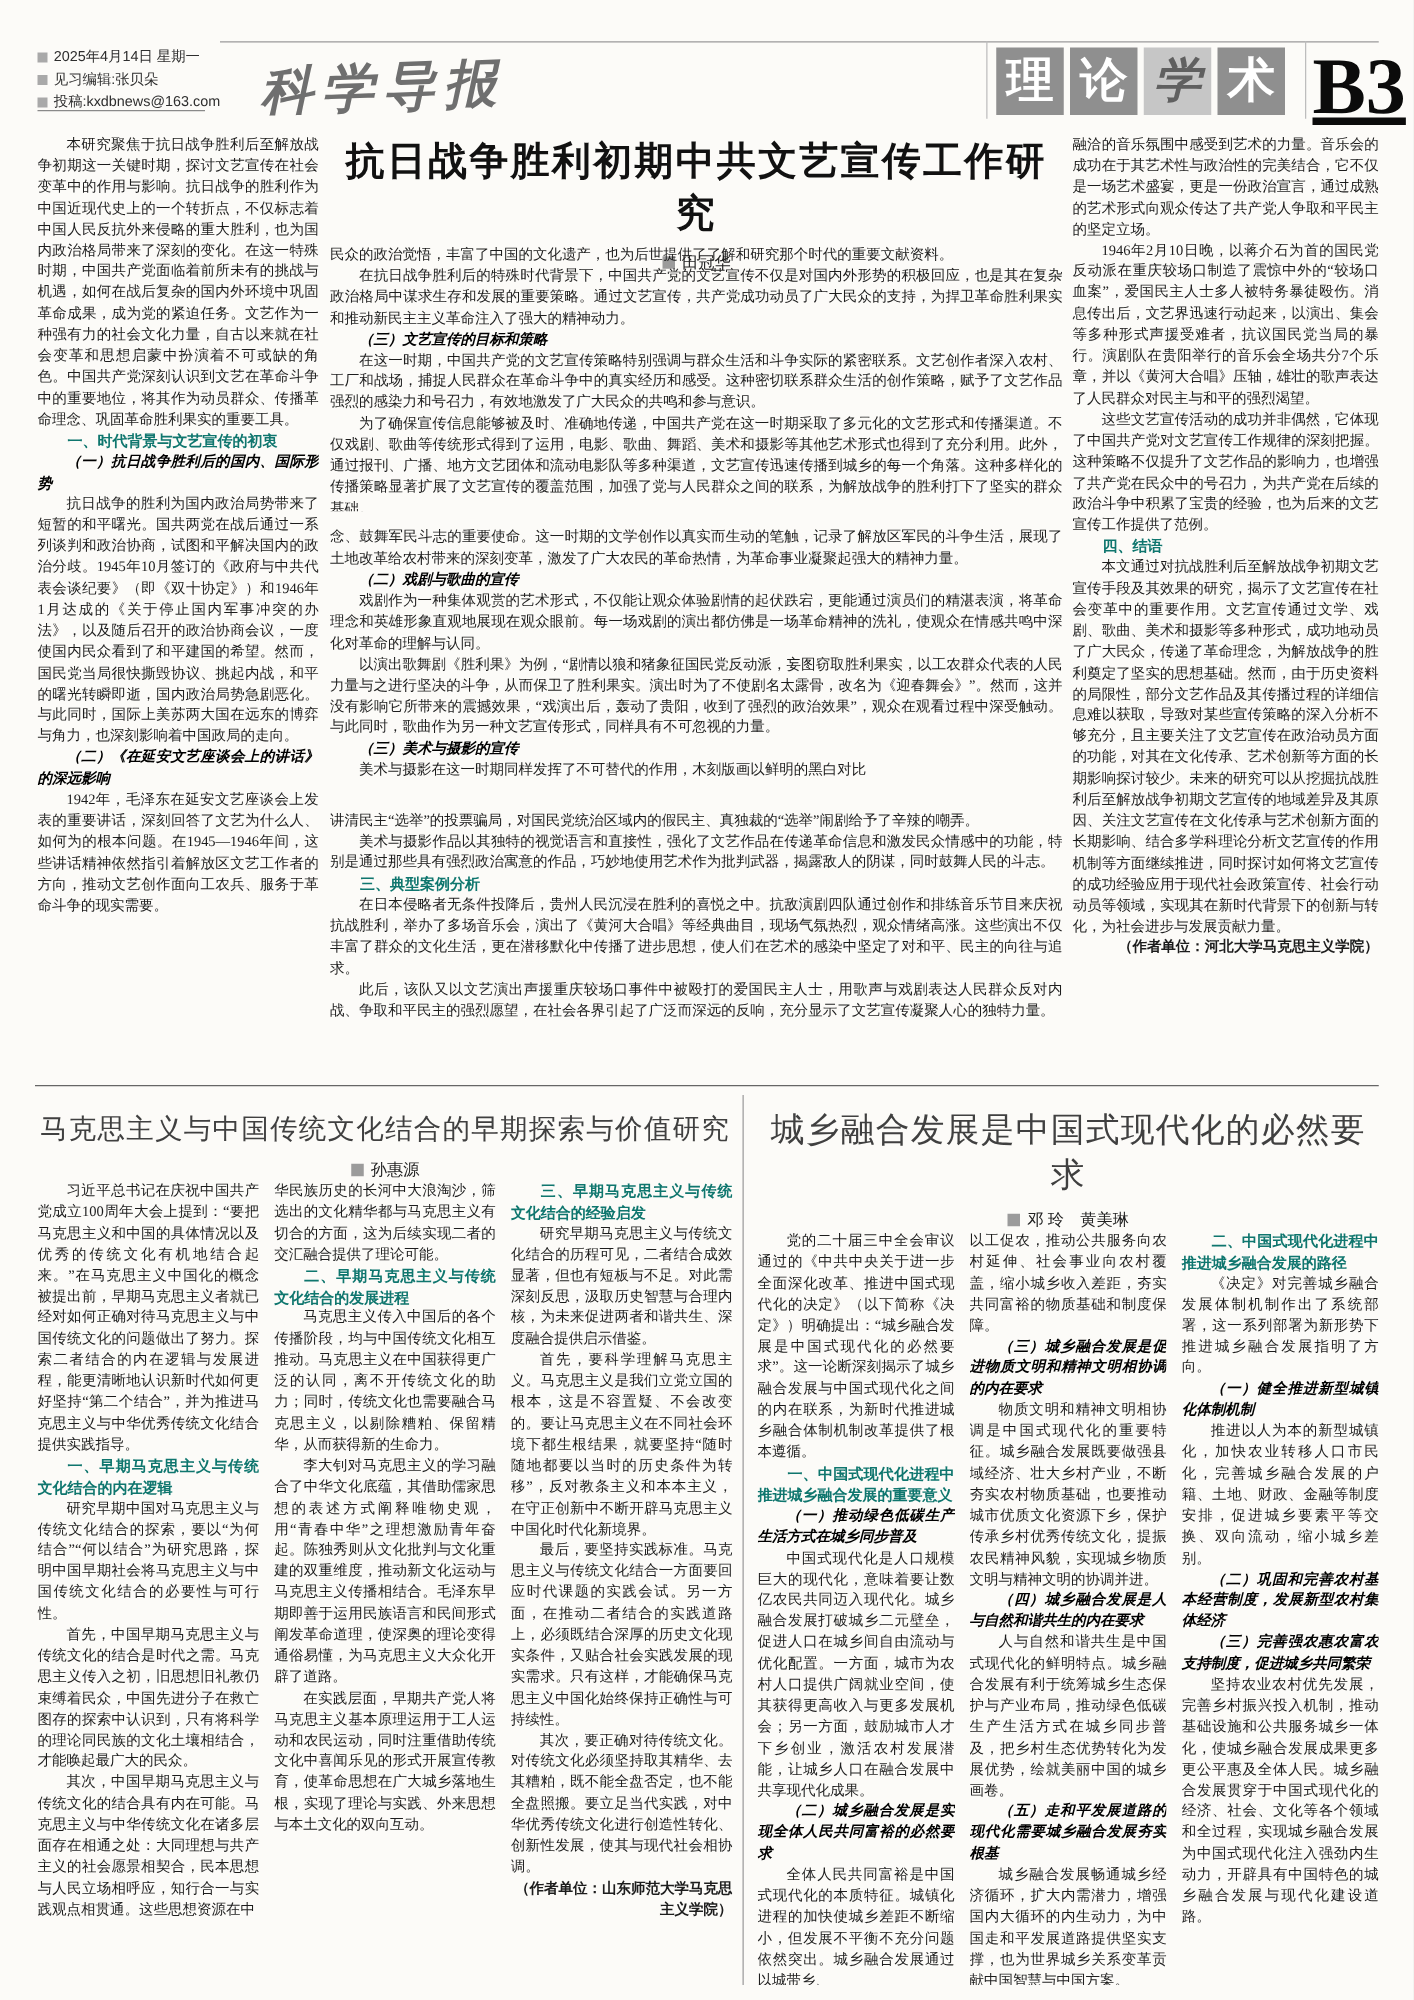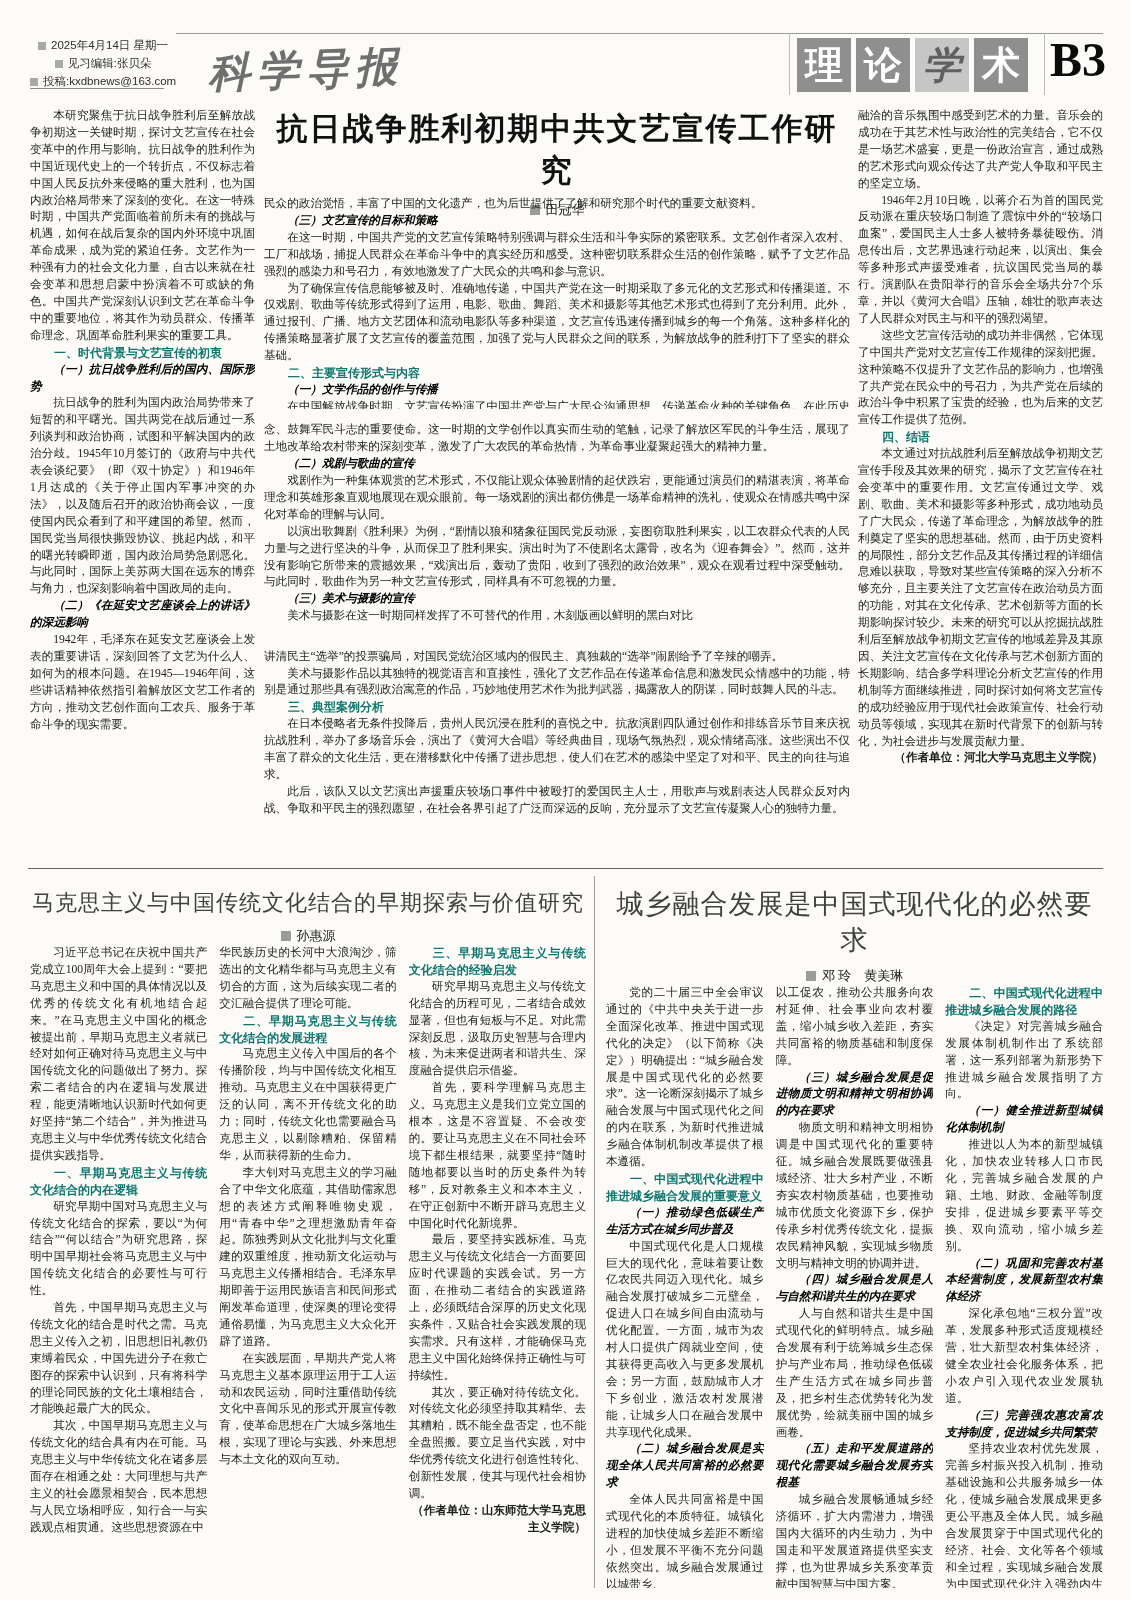--- a/index.html
+++ b/index.html
@@ -2,36 +2,36 @@
 <html><head>
 <meta charset="utf-8">
 <style>
   html,body{margin:0;padding:0;background:#e8e6e2;}
   .page{position:relative;width:1131px;height:1600px;margin:0 auto;background:#fcfbf8;
         font-family:"Liberation Serif",serif;color:#1f1f1f;overflow:hidden;}
 
   
   .hdr-info{position:absolute;left:30px;top:38px;font-family:"Liberation Sans",sans-serif;
             font-size:11.5px;color:#2e2e2e;}
-  .hdr-line{display:flex;align-items:center;gap:5px;margin-bottom:3px;white-space:nowrap;justify-content:center;}
+  .hdr-line{display:flex;align-items:center;gap:5px;margin-bottom:3px;white-space:nowrap;}
   .sq{width:8px;height:8px;background:#a9a9a9;display:inline-block;flex:0 0 auto;}
   .hdr-underline{position:absolute;left:30px;top:88px;width:134px;border-top:1.5px solid #8a8a8a;}
   .masthead{position:absolute;left:178px;top:42px;width:256px;text-align:center;
             font-size:42px;font-weight:bold;font-style:italic;color:#6f6f6f;
             letter-spacing:7px;transform:rotate(-2deg);font-family:"Liberation Serif",serif;}
   .top-rule{position:absolute;left:176px;top:33px;width:927px;border-top:1px solid #9a9a9a;}
   .v-sep{position:absolute;top:33px;height:62px;width:1px;background:#bdbdbd;}
   .section-badge{position:absolute;left:797px;top:38px;display:flex;gap:5px;}
   .badge-box{width:54px;height:54px;background:#8f8f8f;color:#ffffff;font-weight:bold;
              font-size:38px;line-height:55px;text-align:center;
              font-family:"Liberation Sans",sans-serif;}
   .badge-box.light{background:#c6c6c6;color:#606060;font-style:italic;
                    font-family:"Liberation Serif",serif;}
-  .page-no{position:absolute;left:1050px;top:32px;font-size:48px;font-weight:bold;
-           color:#0b0b0b;font-family:"Liberation Serif",serif;}
+  .page-no{position:absolute;left:1050px;top:32px;font-size:64px;font-weight:bold;
+           color:#0b0b0b;font-family:"Liberation Serif",serif;text-decoration:underline;}
 
   
   .a1-left{position:absolute;left:30px;top:108px;width:225px;height:754px;overflow:hidden;}
   .a1-mid{position:absolute;left:264px;top:108px;width:586px;height:754px;overflow:hidden;}
   .a1-right{position:absolute;left:858px;top:108px;width:245px;height:754px;overflow:hidden;}
   .a1-head{height:86px;text-align:center;}
   .a1-title{font-size:31px;font-weight:bold;letter-spacing:2px;
             font-family:"Liberation Sans",sans-serif;color:#111;}
   .byline{margin-top:9px;font-size:13px;display:flex;justify-content:center;
           align-items:center;gap:6px;color:#222;}
@@ -106,20 +106,21 @@
     <div class="a1-head">
       <div class="a1-title">抗日战争胜利初期中共文艺宣传工作研究</div>
       <div class="byline">
         <span class="byl-sq"></span>
         <span>田冠华</span>
       </div>
     </div>
     <div class="a1-cols">
       <div class="col">
           <div class="para cont">民众的政治觉悟，丰富了中国的文化遗产，也为后世提供了了解和研究那个时代的重要文献资料。</div>
+          <div class="para">在抗日战争胜利后的特殊时代背景下，中国共产党的文艺宣传不仅是对国内外形势的积极回应，也是其在复杂政治格局中谋求生存和发展的重要策略。通过文艺宣传，共产党成功动员了广大民众的支持，为捍卫革命胜利果实和推动新民主主义革命注入了强大的精神动力。</div>
           <div class="sub-h">（三）文艺宣传的目标和策略</div>
           <div class="para">在这一时期，中国共产党的文艺宣传策略特别强调与群众生活和斗争实际的紧密联系。文艺创作者深入农村、工厂和战场，捕捉人民群众在革命斗争中的真实经历和感受。这种密切联系群众生活的创作策略，赋予了文艺作品强烈的感染力和号召力，有效地激发了广大民众的共鸣和参与意识。</div>
           <div class="para">为了确保宣传信息能够被及时、准确地传递，中国共产党在这一时期采取了多元化的文艺形式和传播渠道。不仅戏剧、歌曲等传统形式得到了运用，电影、歌曲、舞蹈、美术和摄影等其他艺术形式也得到了充分利用。此外，通过报刊、广播、地方文艺团体和流动电影队等多种渠道，文艺宣传迅速传播到城乡的每一个角落。这种多样化的传播策略显著扩展了文艺宣传的覆盖范围，加强了党与人民群众之间的联系，为解放战争的胜利打下了坚实的群众基础。</div>
           <div class="sec-h">二、主要宣传形式与内容</div>
           <div class="sub-h">（一）文学作品的创作与传播</div>
           <div class="para">在中国解放战争时期，文艺宣传扮演了中国共产党与广大民众沟通思想、传递革命火种的关键角色。在此历史背景下，文学作品，尤其是小说、诗歌和短篇故事等，承担了传播革命理</div>
         </div>
       <div class="col">
           <div class="para cont">念、鼓舞军民斗志的重要使命。这一时期的文学创作以真实而生动的笔触，记录了解放区军民的斗争生活，展现了土地改革给农村带来的深刻变革，激发了广大农民的革命热情，为革命事业凝聚起强大的精神力量。</div>
           <div class="sub-h">（二）戏剧与歌曲的宣传</div>
@@ -205,20 +206,19 @@
           <div class="para">人与自然和谐共生是中国式现代化的鲜明特点。城乡融合发展有利于统筹城乡生态保护与产业布局，推动绿色低碳生产生活方式在城乡同步普及，把乡村生态优势转化为发展优势，绘就美丽中国的城乡画卷。</div>
           <div class="sub-h">（五）走和平发展道路的现代化需要城乡融合发展夯实根基</div>
           <div class="para">城乡融合发展畅通城乡经济循环，扩大内需潜力，增强国内大循环的内生动力，为中国走和平发展道路提供坚实支撑，也为世界城乡关系变革贡献中国智慧与中国方案。</div>
         </div>
       <div class="col">
           <div class="sec-h">二、中国式现代化进程中推进城乡融合发展的路径</div>
           <div class="para">《决定》对完善城乡融合发展体制机制作出了系统部署，这一系列部署为新形势下推进城乡融合发展指明了方向。</div>
           <div class="sub-h">（一）健全推进新型城镇化体制机制</div>
           <div class="para">推进以人为本的新型城镇化，加快农业转移人口市民化，完善城乡融合发展的户籍、土地、财政、金融等制度安排，促进城乡要素平等交换、双向流动，缩小城乡差别。</div>
           <div class="sub-h">（二）巩固和完善农村基本经营制度，发展新型农村集体经济</div>
-          <div class="para">深化承包地“三权分置”改革，发展多种形式适度规模经营，壮大新型农村集体经济，健全农业社会化服务体系，把小农户引入现代农业发展轨道。</div>
           <div class="sub-h">（三）完善强农惠农富农支持制度，促进城乡共同繁荣</div>
           <div class="para">坚持农业农村优先发展，完善乡村振兴投入机制，推动基础设施和公共服务城乡一体化，使城乡融合发展成果更多更公平惠及全体人民。城乡融合发展贯穿于中国式现代化的经济、社会、文化等各个领域和全过程，实现城乡融合发展为中国式现代化注入强劲内生动力，开辟具有中国特色的城乡融合发展与现代化建设道路。</div>
         </div>
     </div>
   </div>
 
 </div>
 
 </body></html>

